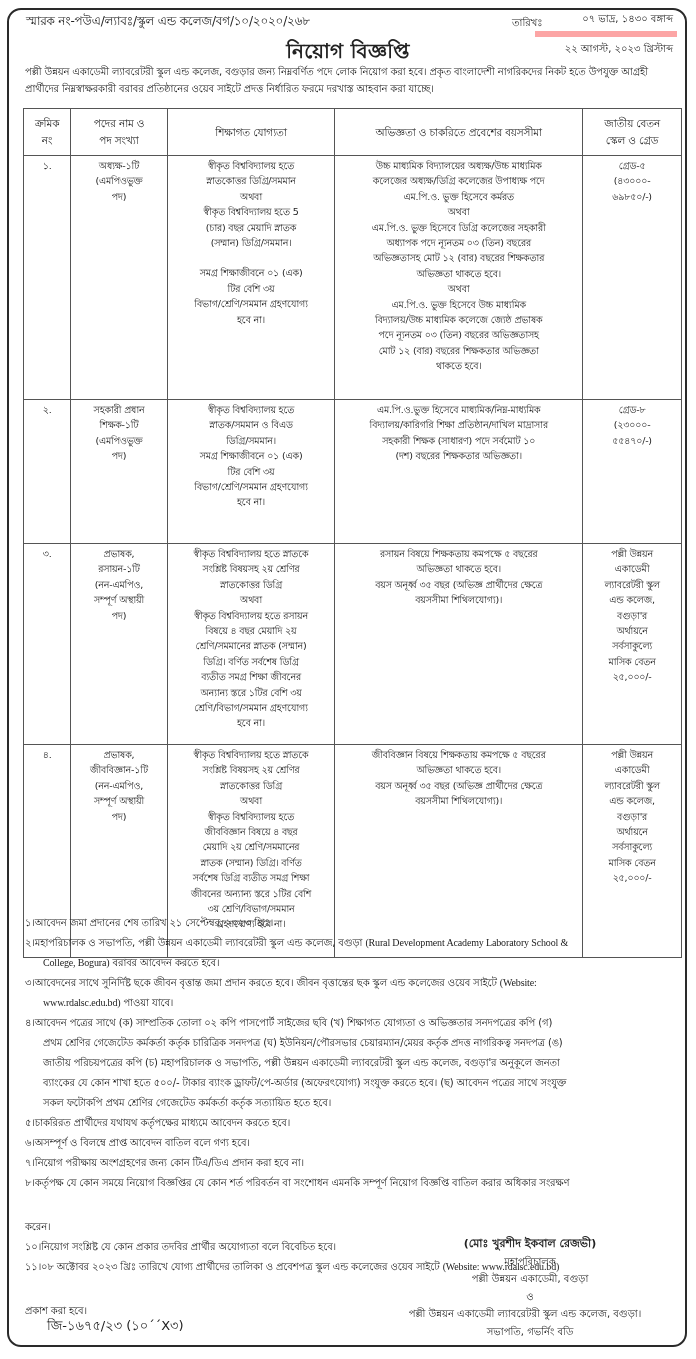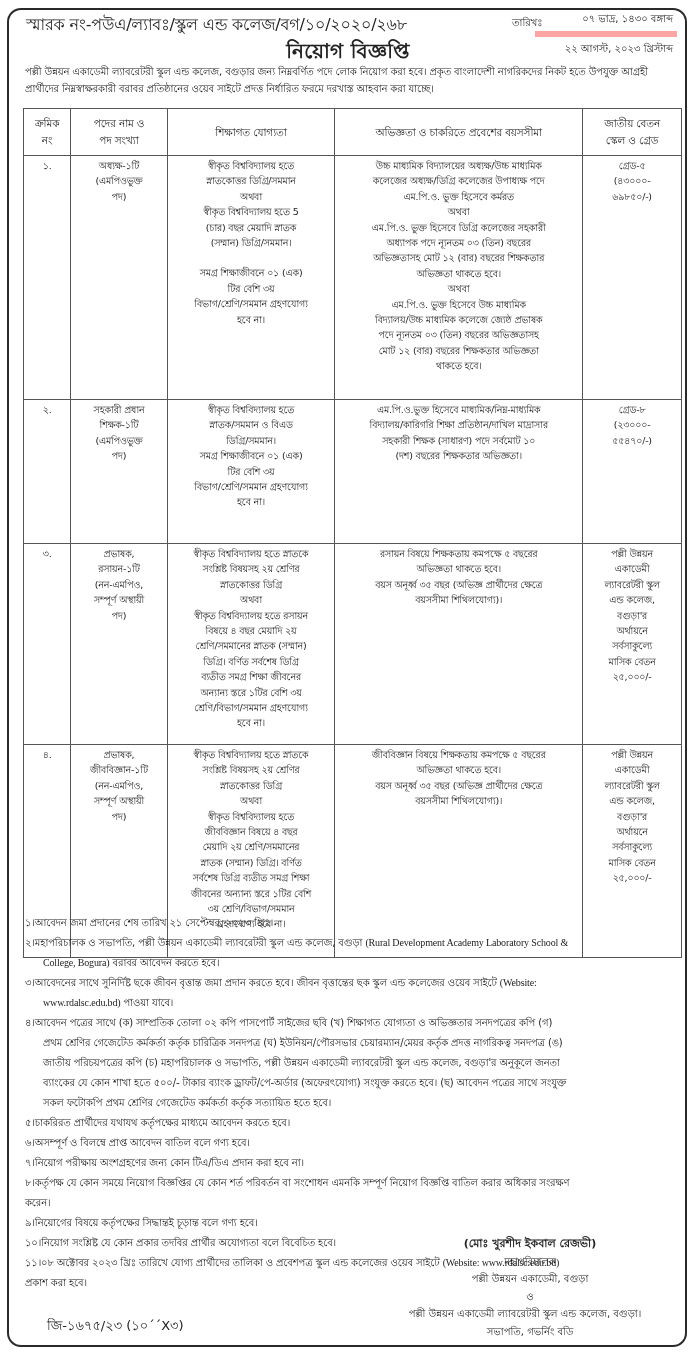--- a/index.html
+++ b/index.html
@@ -6,21 +6,21 @@
     body {
       width: 696px; height: 1359px; position: relative; overflow: hidden;
       font-family: "DejaVu Sans", "Liberation Sans", sans-serif;
       color: #222222;
     }
     .frame {
       position: absolute; left: 7px; top: 8px; width: 680px; height: 1339px;
       border: 2px solid #2a2a2a; border-radius: 14px; box-sizing: border-box;
     }
     .ref-no {
-      position: absolute; left: 26px; top: 12px; font-size: 16px; letter-spacing: -0.2px;
+      position: absolute; left: 26px; top: 12px; font-size: 12px; letter-spacing: -0.2px;
     }
     .date-label {
       position: absolute; left: 512px; top: 15px; font-size: 10px;
     }
     .date-block {
       position: absolute; left: 535px; top: 7px; width: 142px; text-align: right; font-size: 10px;
     }
     .date-line1 { padding: 4px 4px 3px 0; border-bottom: 6px solid #fca5a5; }
     .date-line2 { padding: 4px 4px 0 0; }
     .title {
@@ -53,21 +53,21 @@
     .r1 td { height: 239px; }
     .r2 td { height: 139px; }
     .r3 td { height: 196px; }
     .r4 td { height: 208px; }
     .notes {
       position: absolute; left: 25px; top: 913px; width: 655px; font-size: 10px; line-height: 20px;
       letter-spacing: -0.15px;
     }
     .note { display: block; }
     .note .cont { display: block; padding-left: 18px; }
-    .note .cont-flush { display: block; padding-left: 0; }
+    .note .cont-flush { display: block; padding-left: 0; margin-top: 24px; }
     .en { font-family: "Liberation Serif", "DejaVu Serif", serif; font-size: 10px; }
     .sign {
       position: absolute; left: 400px; top: 1235px; width: 260px; text-align: center; font-size: 10px; line-height: 17.5px;
     }
     .sign .name { font-weight: bold; font-size: 11px; }
     .sign .last { margin-left: -20px; width: 290px; display: block; }
     .gcode {
       position: absolute; left: 47px; top: 1316px; font-size: 13px;
     }
   </style>
@@ -271,21 +271,20 @@
 
 <div class="notes" id="notes">
     <div class="note"><span>১।</span><span>আবেদন জমা প্রদানের শেষ তারিখ ২১ সেপ্টেম্বর, ২০২৩ খ্রিঃ।</span></div>
     <div class="note"><span>২।</span><span>মহাপরিচালক ও সভাপতি, পল্লী উন্নয়ন একাডেমী ল্যাবরেটরী স্কুল এন্ড কলেজ, বগুড়া</span> <span class="en">(Rural Development Academy Laboratory School &amp;</span><span class="cont"><span class="en">College, Bogura)</span> <span>বরাবর আবেদন করতে হবে।</span></span></div>
     <div class="note"><span>৩।</span><span>আবেদনের সাথে সুনির্দিষ্ট ছকে জীবন বৃত্তান্ত জমা প্রদান করতে হবে। জীবন বৃত্তান্তের ছক স্কুল এন্ড কলেজের ওয়েব সাইটে</span> <span class="en">(Website:</span><span class="cont"><span class="en">www.rdalsc.edu.bd)</span> <span>পাওয়া যাবে।</span></span></div>
     <div class="note"><span>৪।</span><span>আবেদন পত্রের সাথে (ক) সাম্প্রতিক তোলা ০২ কপি পাসপোর্ট সাইজের ছবি (খ) শিক্ষাগত যোগ্যতা ও অভিজ্ঞতার সনদপত্রের কপি (গ)</span><span class="cont">প্রথম শ্রেণির গেজেটেড কর্মকর্তা কর্তৃক চারিত্রিক সনদপত্র (ঘ) ইউনিয়ন/পৌরসভার চেয়ারম্যান/মেয়র কর্তৃক প্রদত্ত নাগরিকত্ব সনদপত্র (ঙ)</span><span class="cont">জাতীয় পরিচয়পত্রের কপি (চ) মহাপরিচালক ও সভাপতি, পল্লী উন্নয়ন একাডেমী ল্যাবরেটরী স্কুল এন্ড কলেজ, বগুড়া'র অনুকূলে জনতা</span><span class="cont">ব্যাংকের যে কোন শাখা হতে ৫০০/- টাকার ব্যাংক ড্রাফট/পে-অর্ডার (অফেরৎযোগ্য) সংযুক্ত করতে হবে। (ছ) আবেদন পত্রের সাথে সংযুক্ত</span><span class="cont">সকল ফটোকপি প্রথম শ্রেণির গেজেটেড কর্মকর্তা কর্তৃক সত্যায়িত হতে হবে।</span></div>
     <div class="note"><span>৫।</span><span>চাকরিরত প্রার্থীদের যথাযথ কর্তৃপক্ষের মাধ্যমে আবেদন করতে হবে।</span></div>
     <div class="note"><span>৬।</span><span>অসম্পূর্ণ ও বিলম্বে প্রাপ্ত আবেদন বাতিল বলে গণ্য হবে।</span></div>
     <div class="note"><span>৭।</span><span>নিয়োগ পরীক্ষায় অংশগ্রহণের জন্য কোন টিএ/ডিএ প্রদান করা হবে না।</span></div>
     <div class="note"><span>৮।</span><span>কর্তৃপক্ষ যে কোন সময়ে নিয়োগ বিজ্ঞপ্তির যে কোন শর্ত পরিবর্তন বা সংশোধন এমনকি সম্পূর্ণ নিয়োগ বিজ্ঞপ্তি বাতিল করার অধিকার সংরক্ষণ</span><span class="cont-flush">করেন।</span></div>
-    <div class="note"><span>৯।</span><span>নিয়োগের বিষয়ে কর্তৃপক্ষের সিদ্ধান্তই চূড়ান্ত বলে গণ্য হবে।</span></div>
     <div class="note"><span>১০।</span><span>নিয়োগ সংশ্লিষ্ট যে কোন প্রকার তদবির প্রার্থীর অযোগ্যতা বলে বিবেচিত হবে।</span></div>
     <div class="note"><span>১১।</span><span>০৮ অক্টোবর ২০২৩ খ্রিঃ তারিখে যোগ্য প্রার্থীদের তালিকা ও প্রবেশপত্র স্কুল এন্ড কলেজের ওয়েব সাইটে</span> <span class="en">(Website: www.rdalsc.edu.bd)</span><span class="cont-flush">প্রকাশ করা হবে।</span></div>
   </div>
 
 <div class="sign">
   <span class="cell-line name">(মোঃ খুরশীদ ইকবাল রেজভী)</span>
   <span class="cell-line">মহাপরিচালক</span>
   <span class="cell-line">পল্লী উন্নয়ন একাডেমী, বগুড়া</span>
   <span class="cell-line">ও</span>
   <span class="cell-line last">পল্লী উন্নয়ন একাডেমী ল্যাবরেটরী স্কুল এন্ড কলেজ, বগুড়া।</span>

